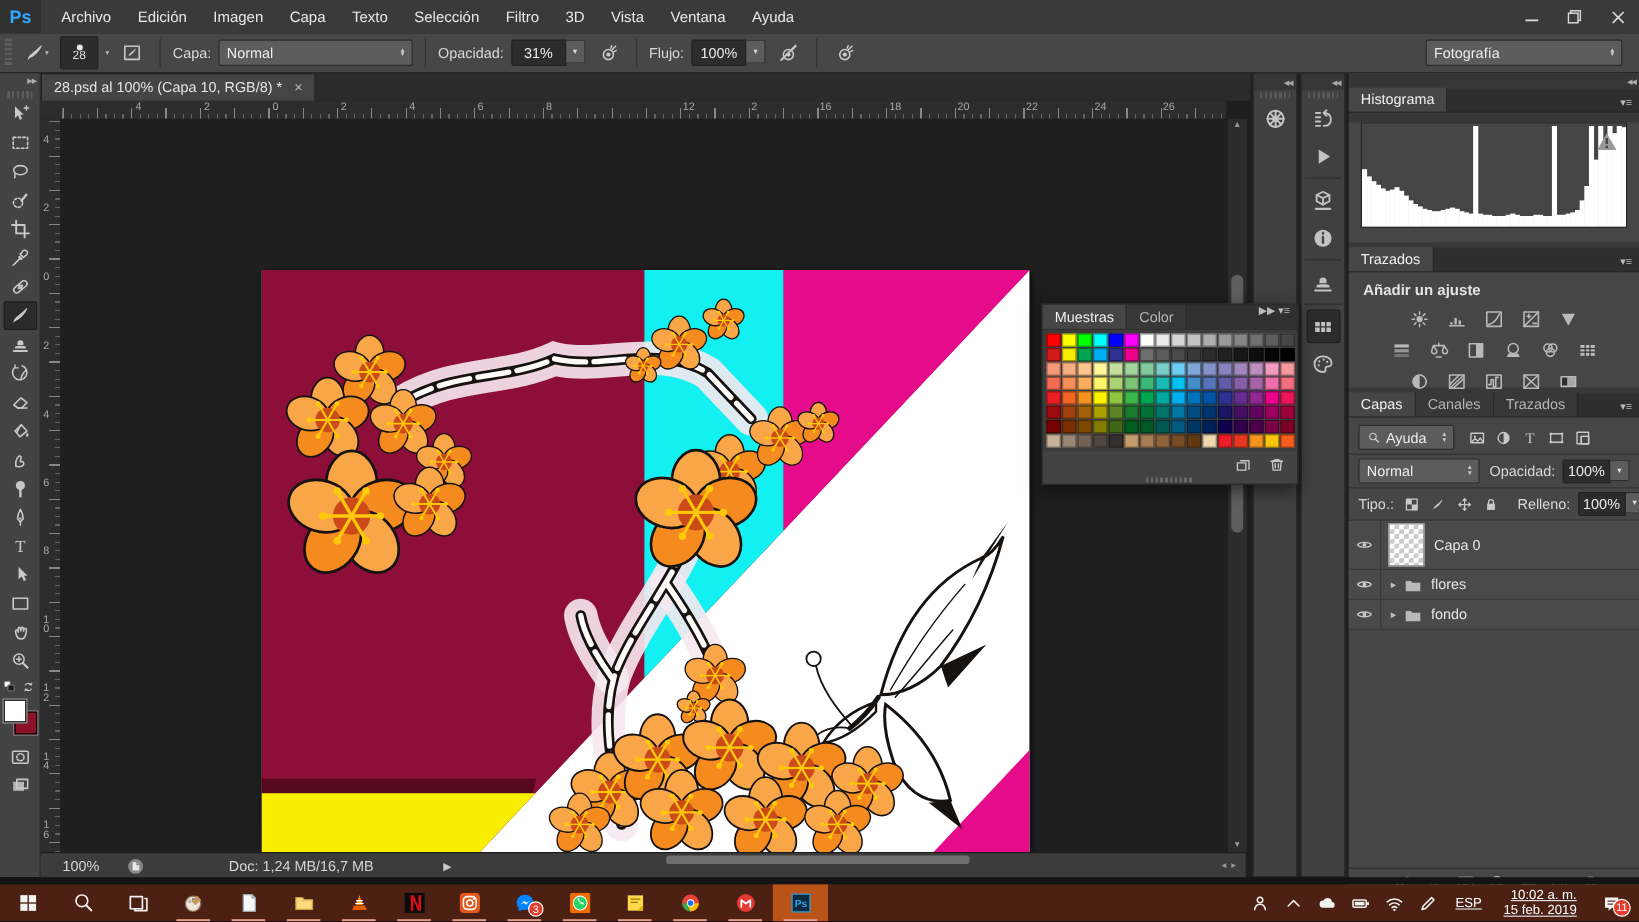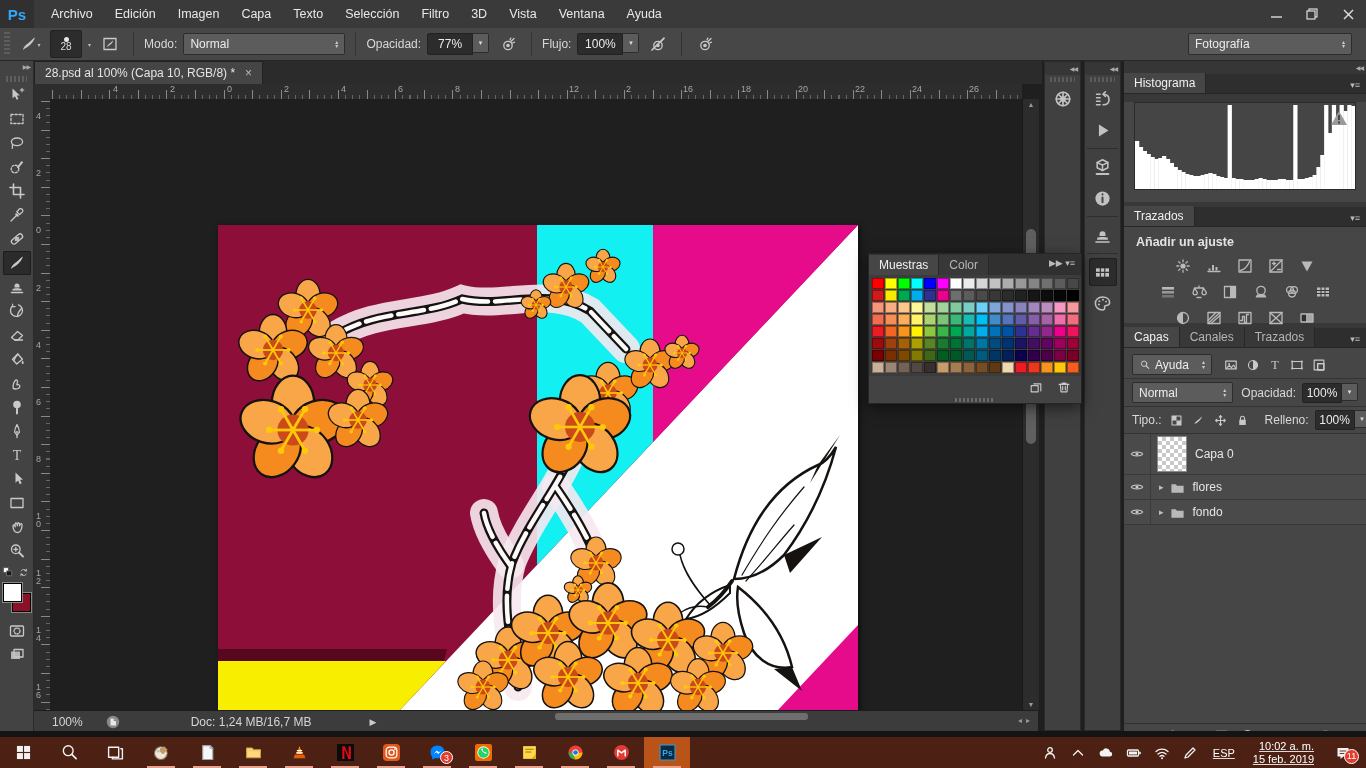--- a/index.html
+++ b/index.html
@@ -115,21 +115,21 @@
      linear-gradient(45deg,#c8c8c8 25%,transparent 25%,transparent 75%,#c8c8c8 75%);
      background-size:8px 8px;background-position:0 0,4px 4px;}
   .layer-name{font-size:12px;color:#e6e6e6;}
   .expander{color:#c0c0c0;font-size:9px;margin:0 4px 0 8px;}
   .lp-bottom{position:absolute;left:0;bottom:0;width:100%;height:24px;background:#464646;border-top:1px solid #303030;
              display:flex;align-items:center;justify-content:flex-start;gap:11px;padding-left:38px;box-sizing:border-box;color:#b5b5b5;}
 
   
   .float-panel{left:868px;top:253px;width:212px;height:149px;background:#434343;border:1px solid #262626;
                box-shadow:0 4px 14px rgba(0,0,0,.55);z-index:60;}
-  .float-tabs{display:flex;height:21px;background:#303030;align-items:center;}
+  .float-tabs{display:flex;height:21px;background:#303030;align-items:flex-start;}
   .swgrid{display:grid;grid-template-columns:repeat(16,12px);grid-auto-rows:11px;gap:1px;padding:3px;background:#3c3c3c;}
   .sw{width:12px;height:11px;box-shadow:inset 0 0 0 1px rgba(0,0,0,.35);}
   .float-bottom{display:flex;justify-content:flex-end;gap:14px;align-items:center;height:22px;padding-right:10px;color:#b5b5b5;}
   .float-grip{height:6px;display:flex;justify-content:center;color:#888;}
   .float-grip .g{width:40px;height:4px;background:repeating-linear-gradient(to right,#6a6a6a 0 2px,transparent 2px 4px);}
 
   
   .gap-strip{left:0;top:731px;width:1366px;height:6px;background:#141414;}
   .taskbar{left:0;top:737px;width:1366px;height:31px;background:#4c2114;display:flex;align-items:stretch;}
   .tb-app{position:relative;width:46px;display:flex;align-items:center;justify-content:center;}
@@ -203,32 +203,32 @@
     <span style="font-size:6px;color:#bbb">▾</span>
     <div class="tool-btn">
         <span class="icn" id="opt-bpanel">
           <svg width="16" height="16" viewBox="0 0 16 16" fill="none" stroke="currentColor" stroke-width="1.3" stroke-linecap="round" stroke-linejoin="round">
             <rect x="2" y="2.5" width="12" height="11"></rect>
             <path d="M5 11c.3-1.4.9-2.3 2-3.1C8.4 6.8 9.8 5.6 11 4.4c.5.5-.8 2.5-2.2 3.9-.9.9-1.7 1.4-2.6 1.9z" fill="currentColor" stroke="none"></path>
           </svg>
         </span>
       </div>
     <div class="opt-sep"></div>
-    <span class="opt-label">Modo:</span>
+    <span class="opt-label">Capa:</span>
     <div class="dropdown" style="width:148px">
       <span>Normal</span>
       <span class="dd-caret">
           <span>▴</span>
           <span>▾</span>
         </span>
     </div>
     <div class="opt-sep"></div>
     <span class="opt-label">Opacidad:</span>
     <div style="display:flex">
-      <div class="value-box">77%</div>
+      <div class="value-box">31%</div>
       <div class="value-caret">▾</div>
     </div>
     <div class="tool-btn">
         <span class="icn" id="opt-press1">
           <svg width="16" height="16" viewBox="0 0 16 16" fill="none" stroke="currentColor" stroke-width="1.3" stroke-linecap="round" stroke-linejoin="round">
             <circle cx="8" cy="9.5" r="4.2"></circle>
             <circle cx="8" cy="9.5" r="1.8" fill="currentColor" stroke="none"></circle>
             <path d="M11.2 5.2L14 2.5M12.6 7l1.9-.8M10 4l.8-1.9"></path>
           </svg>
         </span>

